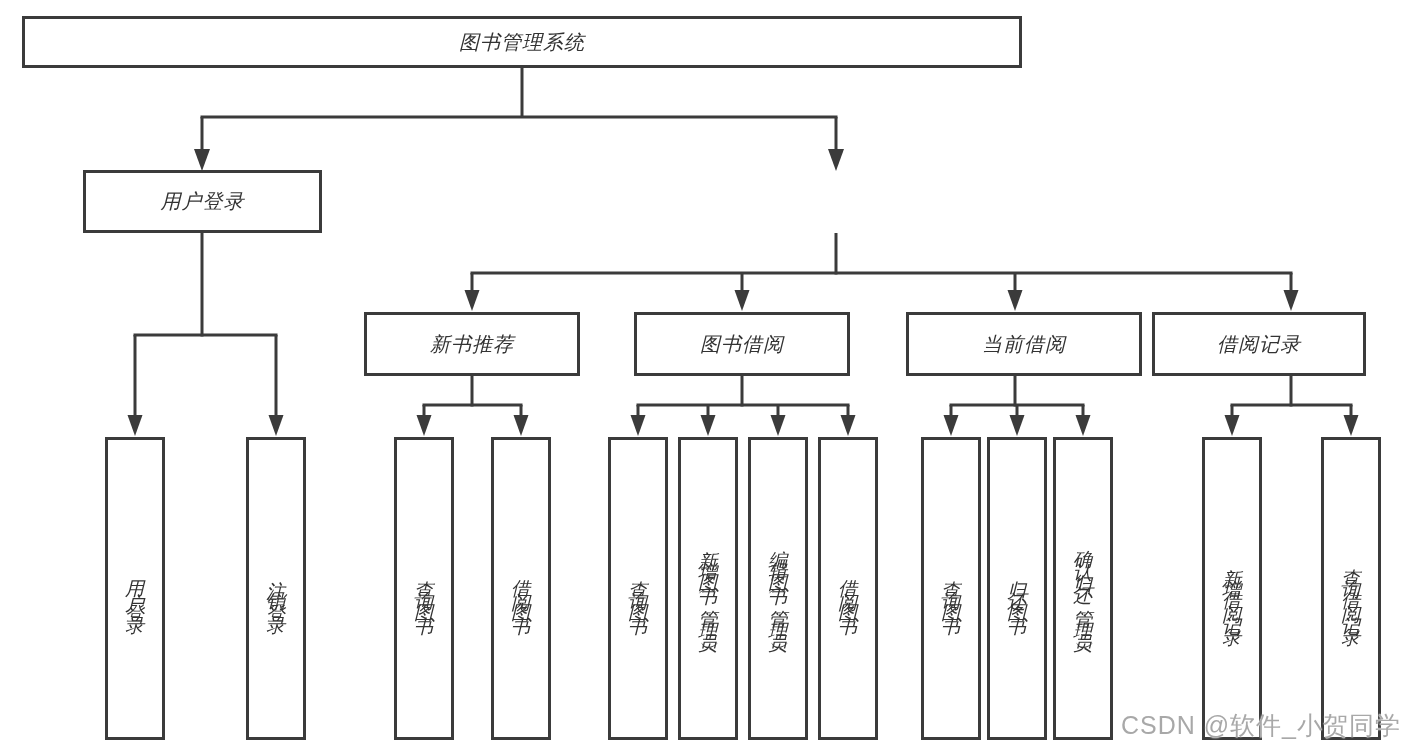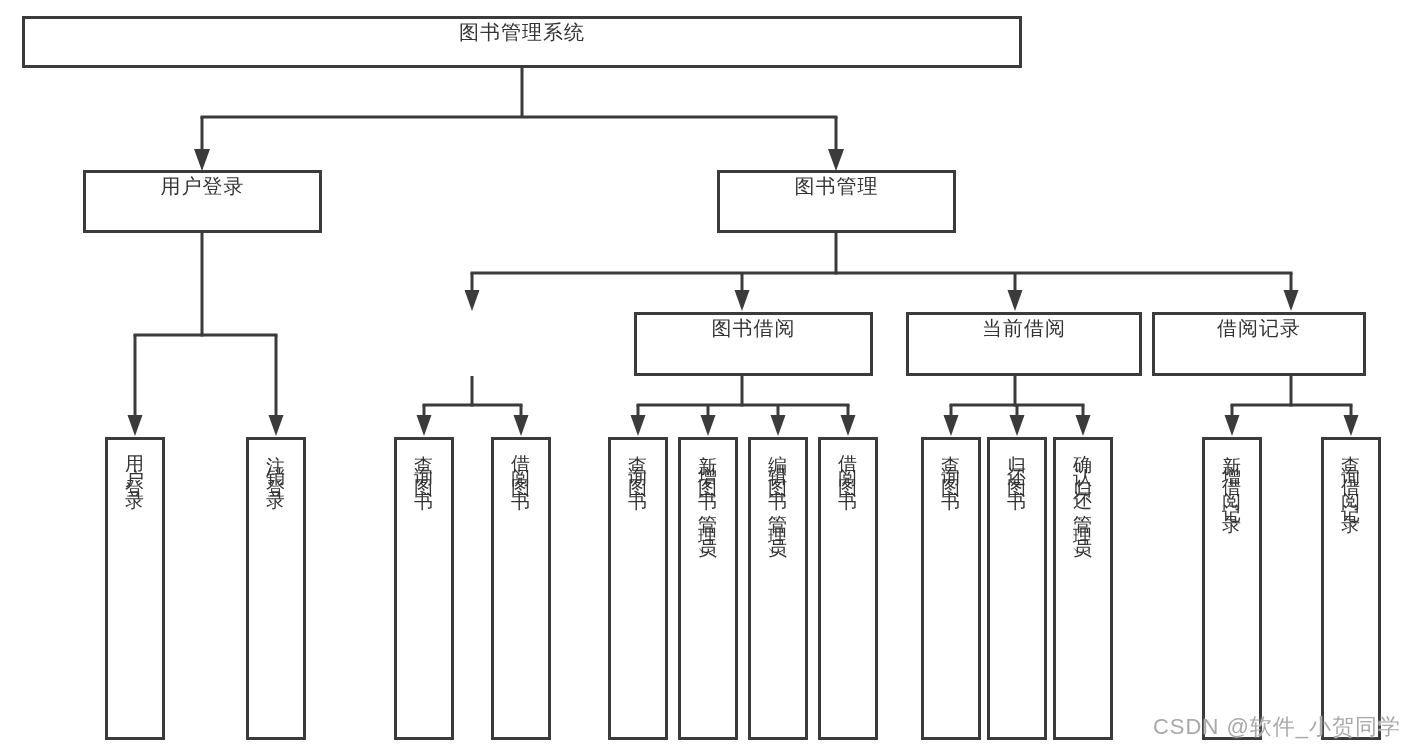--- a/index.html
+++ b/index.html
@@ -21,41 +21,42 @@
     position: absolute;
     left: 0; top: 0;
     width: 1405px; height: 747px;
   }
   .box {
     position: absolute;
     box-sizing: border-box;
     border: 3px solid #3b3b3b;
     background: #ffffff;
     display: flex;
-    align-items: flex-start;
+    align-items: center;
     justify-content: center;
     color: #333333;
+    font-style: italic;
   }
   .box.h span {
     font-size: 20px;
     letter-spacing: 1px;
     white-space: nowrap;
   }
   .box.v .vtext {
     writing-mode: vertical-lr;
     font-size: 19px;
     letter-spacing: 12px;
     line-height: 1;
     white-space: nowrap;
   }
   .watermark {
     position: absolute;
     right: 4px;
     bottom: 5px;
-    font-size: 22px;
+    font-size: 25px;
     color: rgba(158,158,158,0.9);
     text-shadow: 0 0 2px #ffffff, 0 0 1px #ffffff;
     letter-spacing: 1px;
     z-index: 10;
     white-space: nowrap;
   }
 </style>
 </head>
 <body>
 
@@ -134,25 +135,25 @@
     </g>
   </svg>
 
   <div class="box h" style="left:22px;top:16px;width:1000px;height:52px">
     <span>图书管理系统</span>
   </div>
 
   <div class="box h" style="left:83px;top:170px;width:239px;height:63px">
     <span>用户登录</span>
   </div>
-  <div class="box h" style="left:717px;top:170px;width:239px;height:63px">
-    <span>图书管理</span>
-  </div>
-
-  <div class="box h" style="left:634px;top:312px;width:239px;height:64px">
+
+  <div class="box h" style="left:364px;top:312px;width:216px;height:64px">
+    <span>新书推荐</span>
+  </div>
+  <div class="box h" style="left:634px;top:312px;width:216px;height:64px">
     <span>图书借阅</span>
   </div>
   <div class="box h" style="left:906px;top:312px;width:236px;height:64px">
     <span>当前借阅</span>
   </div>
   <div class="box h" style="left:1152px;top:312px;width:214px;height:64px">
     <span>借阅记录</span>
   </div>
 
   <div class="box v" style="left:105px;top:437px;width:60px;height:303px">

